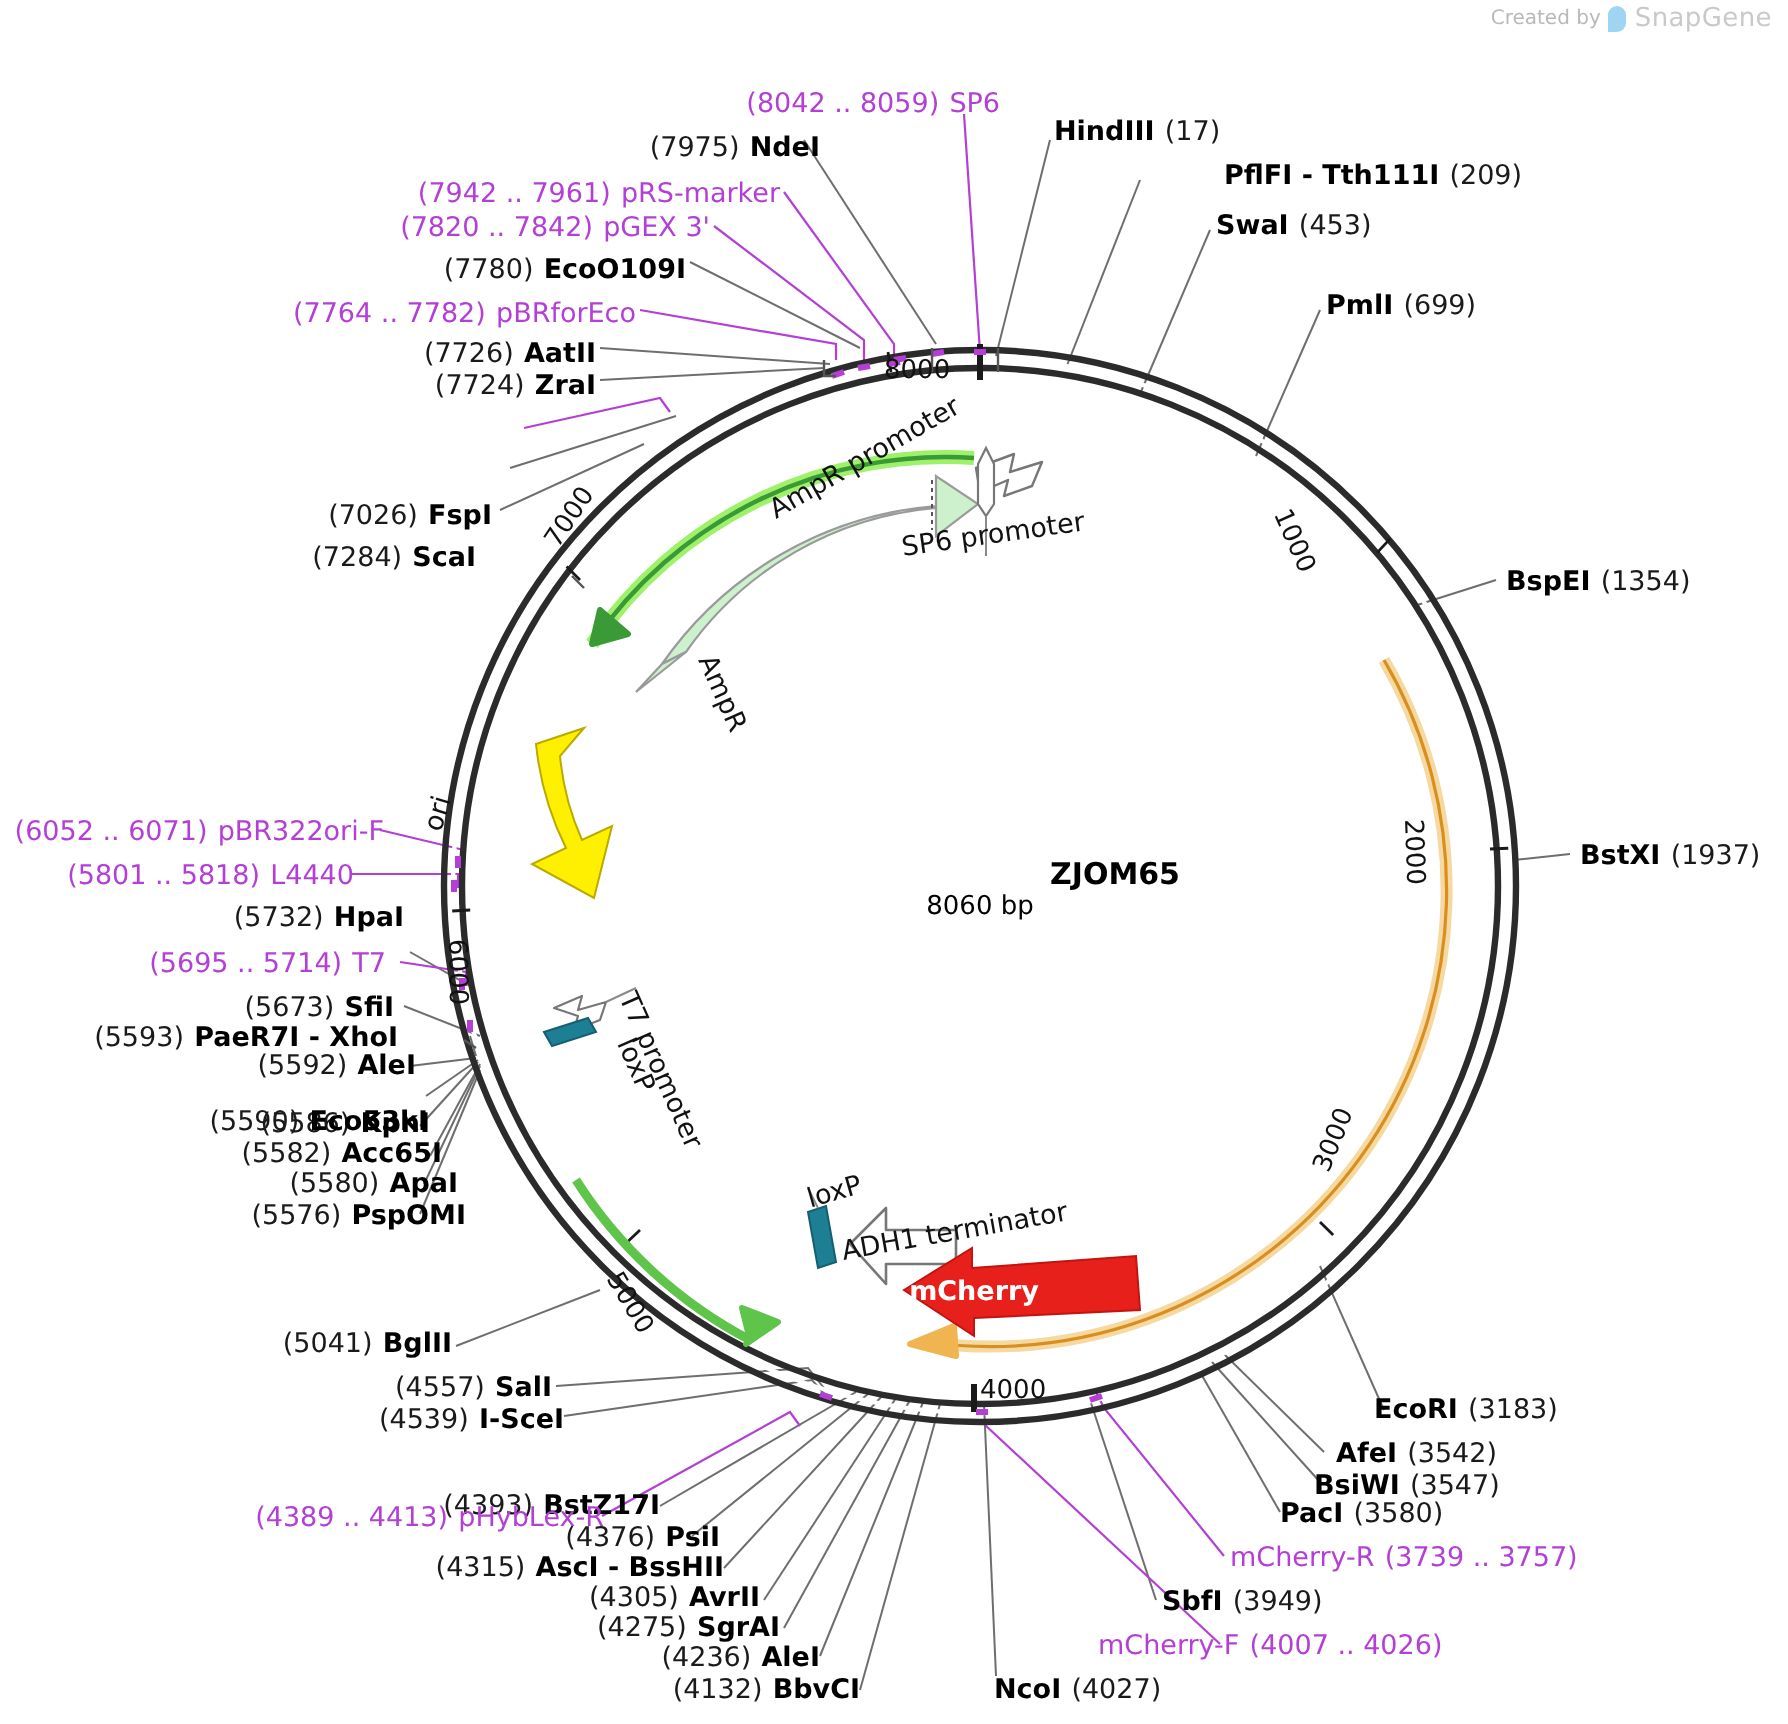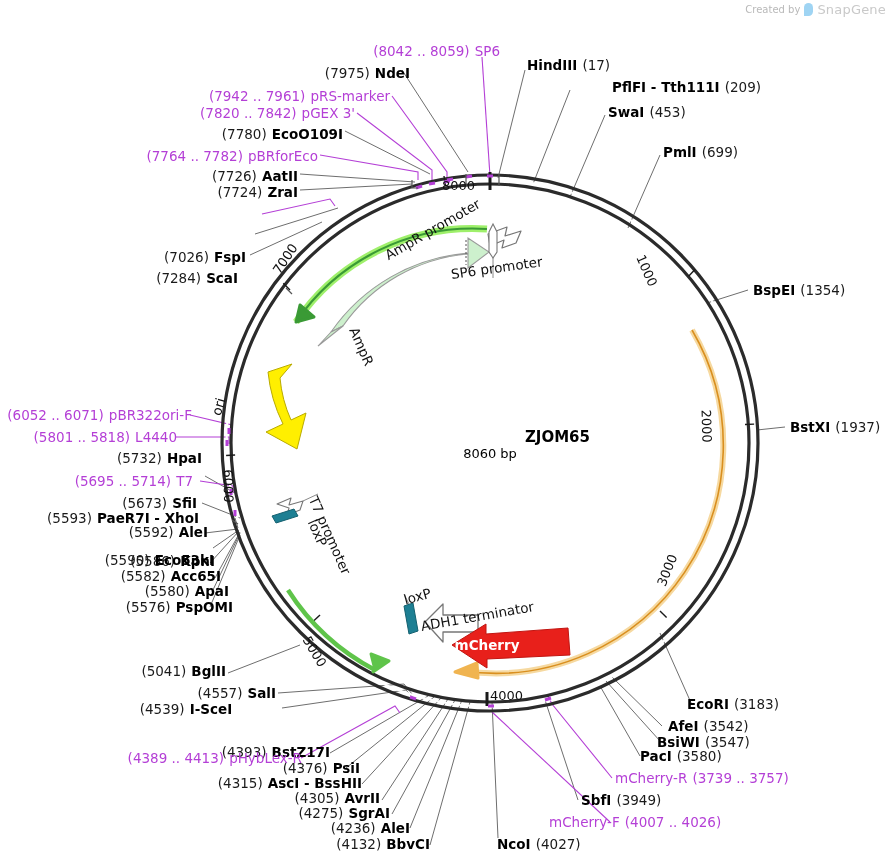--- a/index.html
+++ b/index.html
@@ -374,21 +374,21 @@
     <span class="enz">PsiI</span>
   </div>
   <div class="lab rt" style="left:100px;top:744px;width:230px;">
     <span class="pos">(4393)</span>
     <span class="enz">BstZ17I</span>
   </div>
   <div class="lab rt purple" style="left:40px;top:750px;width:262px;">
     <span class="pos">(4389 .. 4413)</span>
     <span class="enz">pHybLex-R</span>
   </div>
-  <div class="lab rt" style="left:90px;top:701px;width:192px;text-align:center;">
+  <div class="lab rt" style="left:90px;top:701px;width:192px;">
     <span class="pos">(4539)</span>
     <span class="enz">I-SceI</span>
   </div>
   <div class="lab rt" style="left:90px;top:685px;width:186px;">
     <span class="pos">(4557)</span>
     <span class="enz">SalI</span>
   </div>
   <div class="lab rt" style="left:50px;top:663px;width:176px;">
     <span class="pos">(5041)</span>
     <span class="enz">BglII</span>

